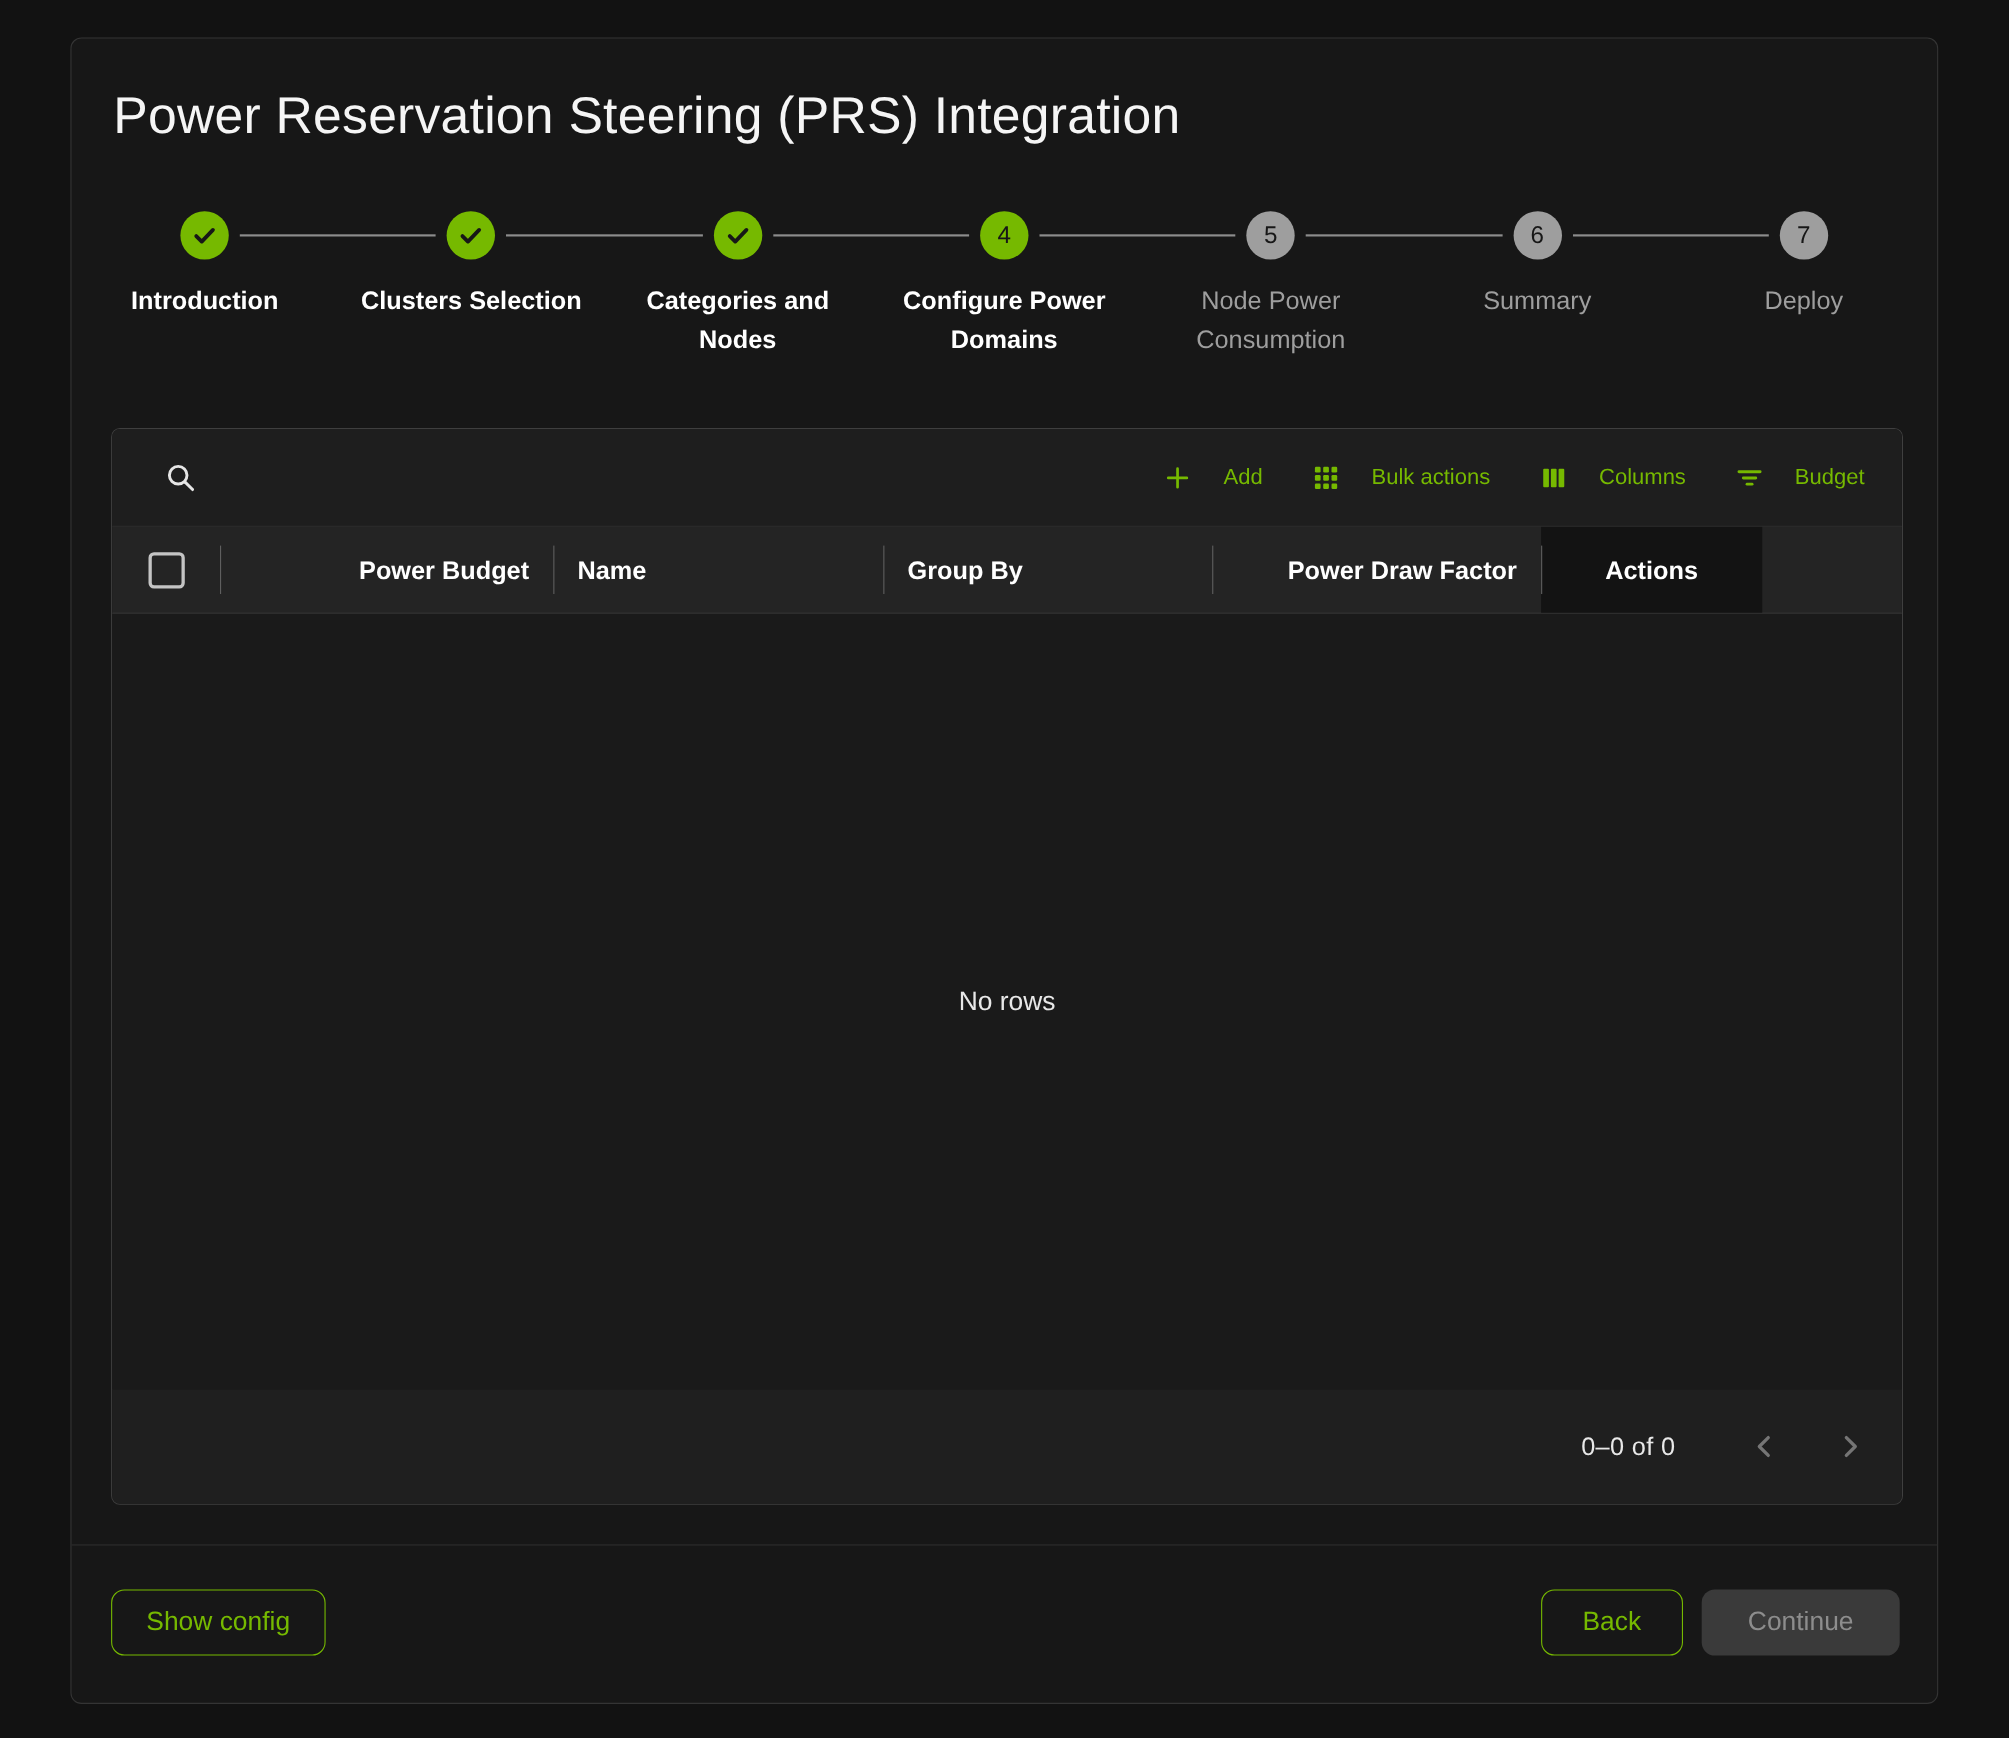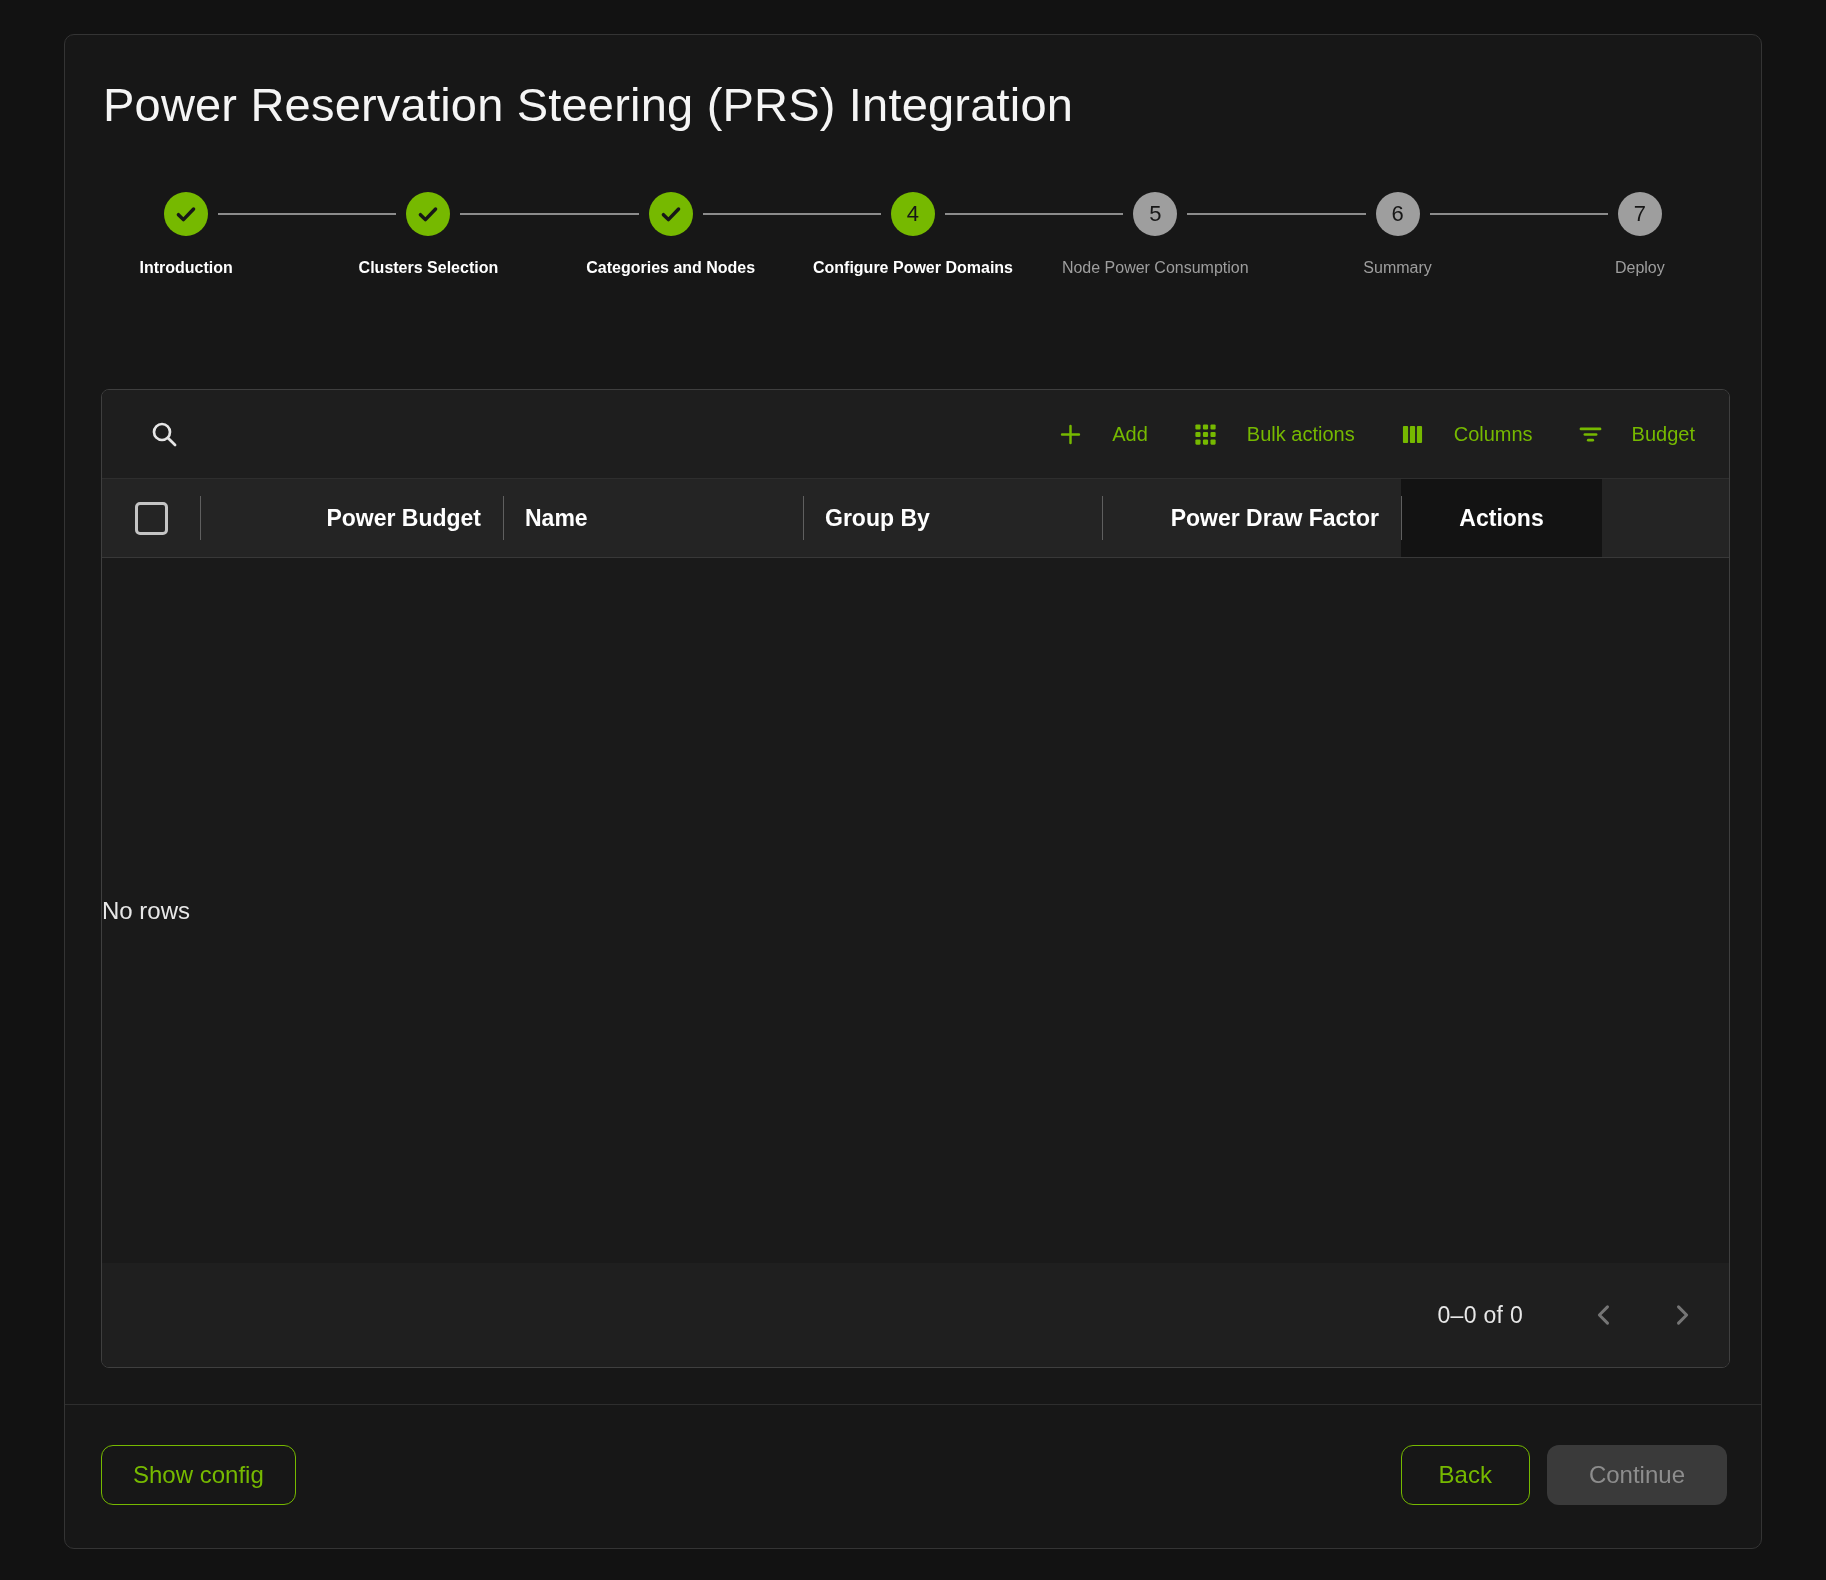--- a/index.html
+++ b/index.html
@@ -12,21 +12,21 @@
 
   
   .stepper { display:flex; margin-top:60px; }
   .step { flex:1; position:relative; display:flex; flex-direction:column; align-items:center; }
   .step:not(:first-child)::before { content:""; position:absolute; top:21px;
       left:calc(-50% + 32px); right:calc(50% + 32px); height:2px; background:#8c8c8c; }
   .circle { width:44px; height:44px; border-radius:50%; display:flex; align-items:center;
       justify-content:center; font-size:22px; color:#171717; position:relative; z-index:1; }
   .state-done .circle, .state-active .circle { background:#76b900; }
   .state-upcoming .circle { background:#9e9e9e; }
-  .step-label { margin-top:20px; font-size:16px; line-height:1.5; text-align:center; max-width:218px; }
+  .step-label { margin-top:20px; font-size:23px; line-height:1.5; text-align:center; max-width:218px; }
   .state-done .step-label, .state-active .step-label { color:#ffffff; font-weight:700; }
   .state-upcoming .step-label { color:#9e9e9e; font-weight:400; }
 
   
   .panel { position:absolute; left:36px; top:354px; width:1629px; height:979px;
            border:1px solid #3f3f3f; border-radius:8px; display:flex; flex-direction:column; overflow:hidden; }
 
   .toolbar { height:89px; background:#1e1e1e; border-bottom:1px solid #2e2e2e;
              display:flex; align-items:center; padding:0 34px 0 46px; }
   .tb-spacer { flex:1; }
@@ -41,21 +41,21 @@
                        width:1px; height:44px; background:#5f5f5f; }
   .col-check   { width:98px;  justify-content:center; }
   .col-name    { width:300px; padding-left:22px; }
   .col-budget  { width:303px; justify-content:flex-end; padding-right:22px; }
   .col-draw    { width:299px; justify-content:flex-end; padding-right:22px; }
   .col-group   { width:299px; padding-left:22px; }
   .col-actions { width:201px; justify-content:center; background:#131313; }
   .col-spacer  { flex:1; }
   .checkbox { width:33px; height:33px; border:3px solid #c4c4c4; border-radius:5px; cursor:pointer; }
 
-  .body-area { flex:1; background:#1a1a1a; display:flex; align-items:center; justify-content:flex-start;
+  .body-area { flex:1; background:#1a1a1a; display:flex; align-items:center; justify-content:center;
                color:#e8e8e8; font-size:24px; }
 
   .pfooter { height:104px; background:#1f1f1f; display:flex; align-items:center;
              justify-content:flex-end; color:#e8e8e8; font-size:23px; }
   .range { margin-right:58px; letter-spacing:.3px;margin-left:28px; }
   .pg-btn { display:flex; align-items:center; justify-content:center; width:46px; height:46px; cursor:default; }
   .pg-btn.prev { margin-right:32px; }
   .pg-btn.next { margin-right:24px; }
 
   

